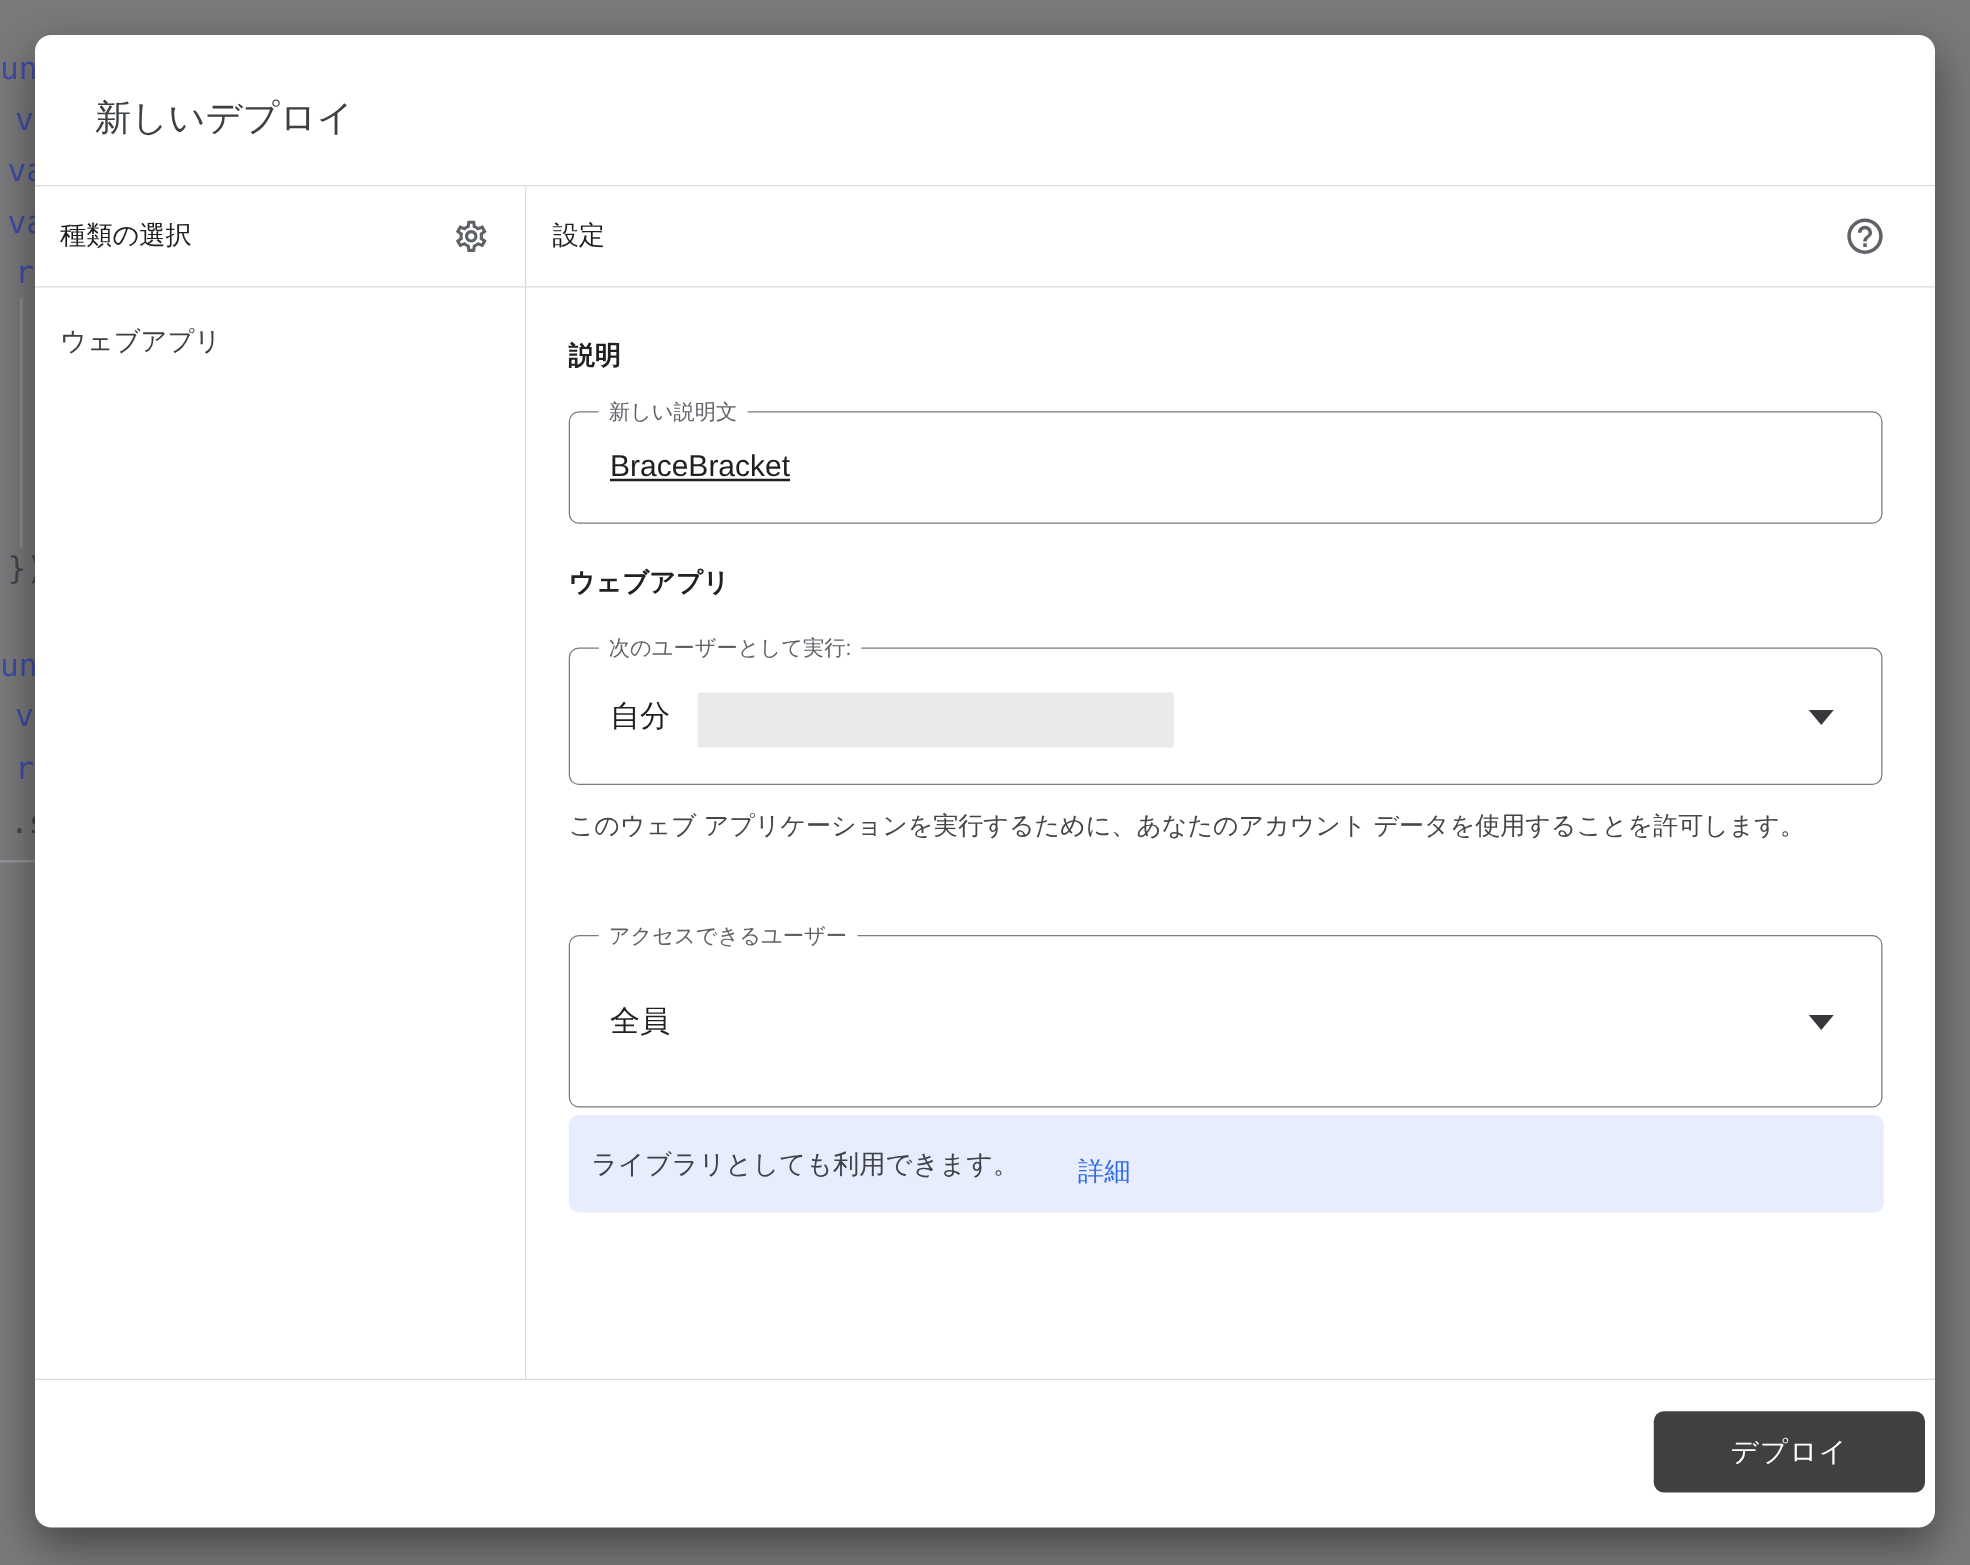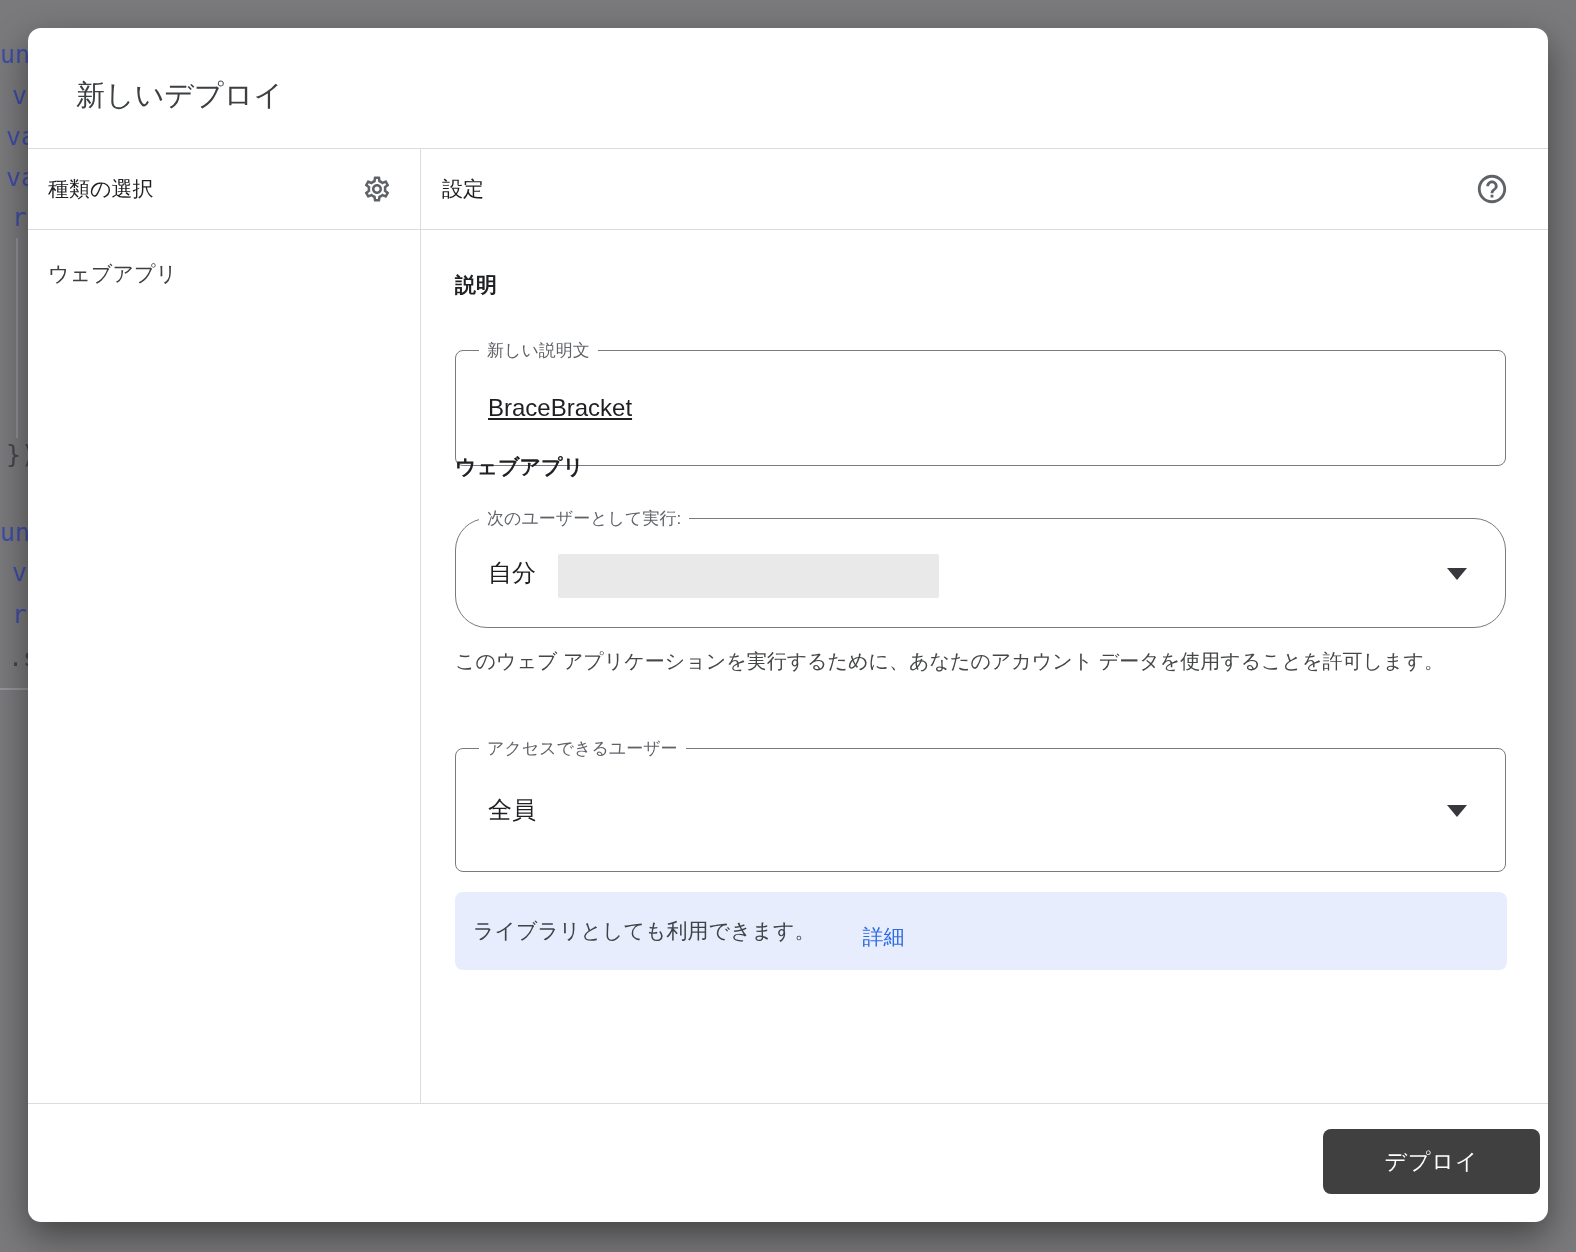--- a/index.html
+++ b/index.html
@@ -54,23 +54,23 @@
     position:absolute; left:427px;
     font-size:21px; line-height:30px; font-weight:600; color:#202124;
   }
   .h-desc { top:242px; }
   .h-webapp { top:424px; }
 
   .field {
     position:absolute; left:427px; width:1051px;
     border:1px solid #767b81; border-radius:8px; background:#fff;
   }
-  .field.text-field { top:322px; height:116px; }
-  .field.select1 { top:490px; height:110px; cursor:pointer;border-radius:32px; }
-  .field.select2 { top:720px; height:124px; cursor:pointer; }
+  .field.text-field { top:301px; height:90px; }
+  .field.select1 { top:490px; height:110px; cursor:pointer; }
+  .field.select2 { top:720px; height:138px; cursor:pointer; }
 
   .float-label {
     position:absolute; left:23px; top:-12px;
     background:#fff; padding:0 8px;
     font-size:17px; line-height:23px; color:#5f6368; white-space:nowrap;
   }
   .field-value {
     position:absolute; left:32px; top:50%; transform:translateY(-50%);
     font-size:24px; color:#1f1f23; white-space:nowrap;
   }

